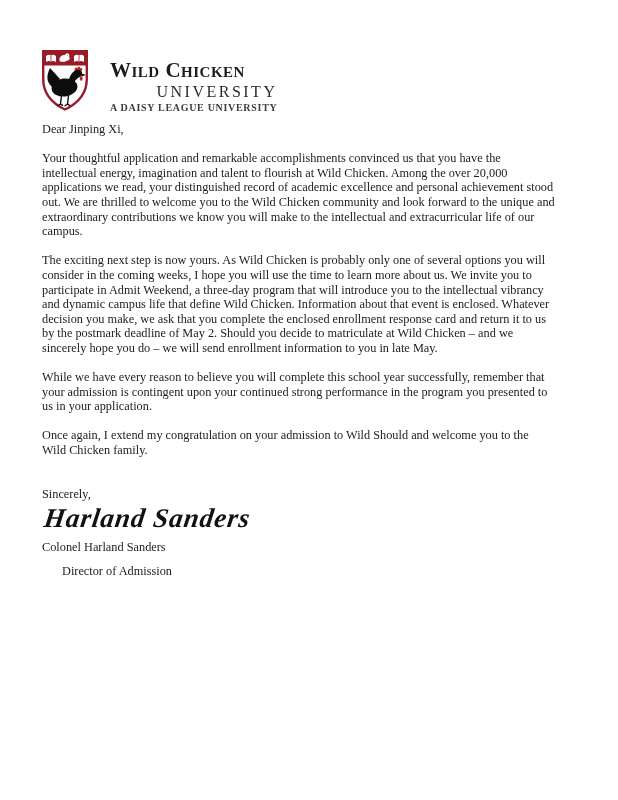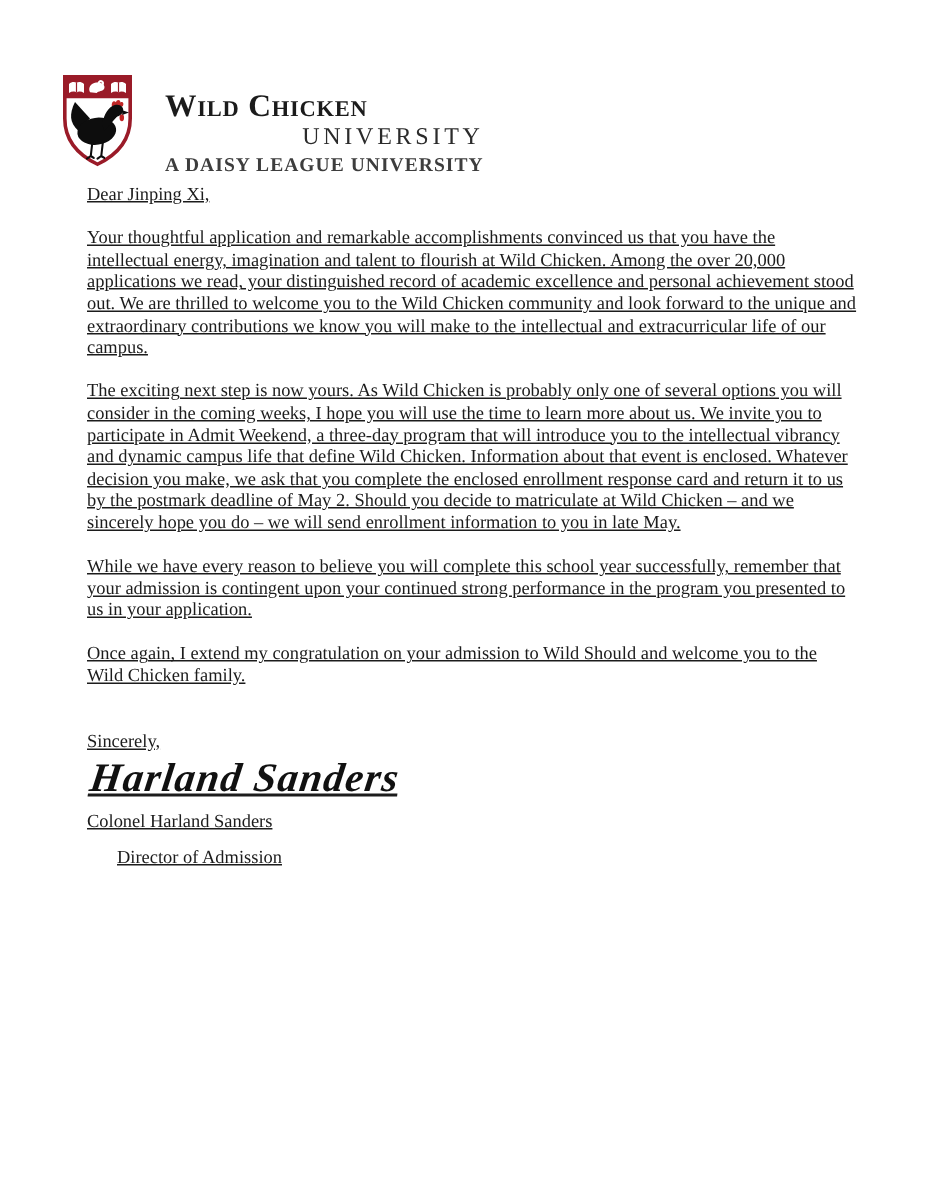--- a/index.html
+++ b/index.html
@@ -47,37 +47,36 @@
   .university-line {
     font-size: 16px;
     letter-spacing: 2.5px;
     line-height: 1;
     margin-top: 3px;
     text-align: right;
     white-space: nowrap;
     color: #2b2b2b;
   }
   .tagline-line {
-    font-size: 13px;
+    font-size: 10px;
     font-weight: bold;
     letter-spacing: 0.7px;
     margin-top: 2px;
     text-align: center;
     white-space: nowrap;
     color: #3d3d3d;
   }
 
   
   .letter-body {
     position: absolute;
-    left: 58px; top: 122px;
+    left: 42px; top: 122px;
     width: 556px;
     font-size: 12.3px;
     line-height: 14.6px;
-    text-decoration: underline;
   }
   .salutation { margin: 0; }
   .para { margin: 14.6px 0 0 0; white-space: pre-line; }
   .closing { margin-top: 29px; }
   .signature {
     margin-top: 3px;
     font-size: 27px;
     font-style: italic;
     font-weight: bold;
     letter-spacing: 1px;

